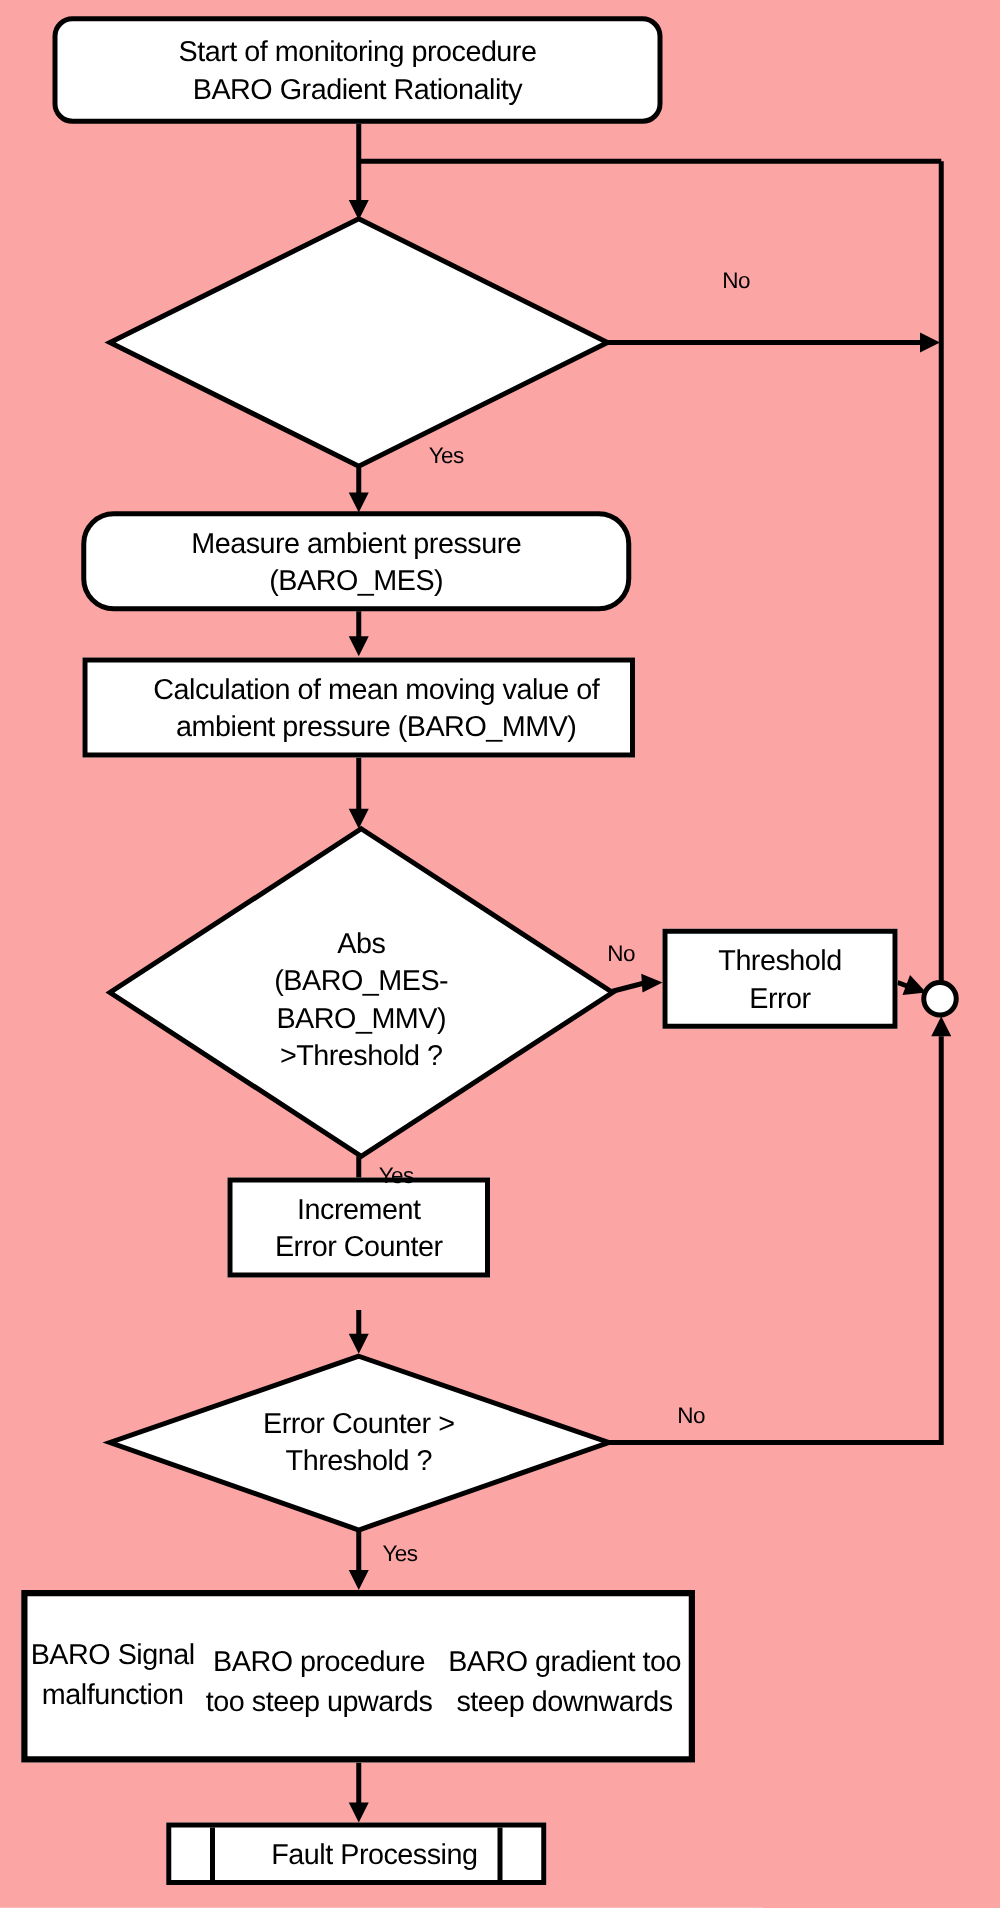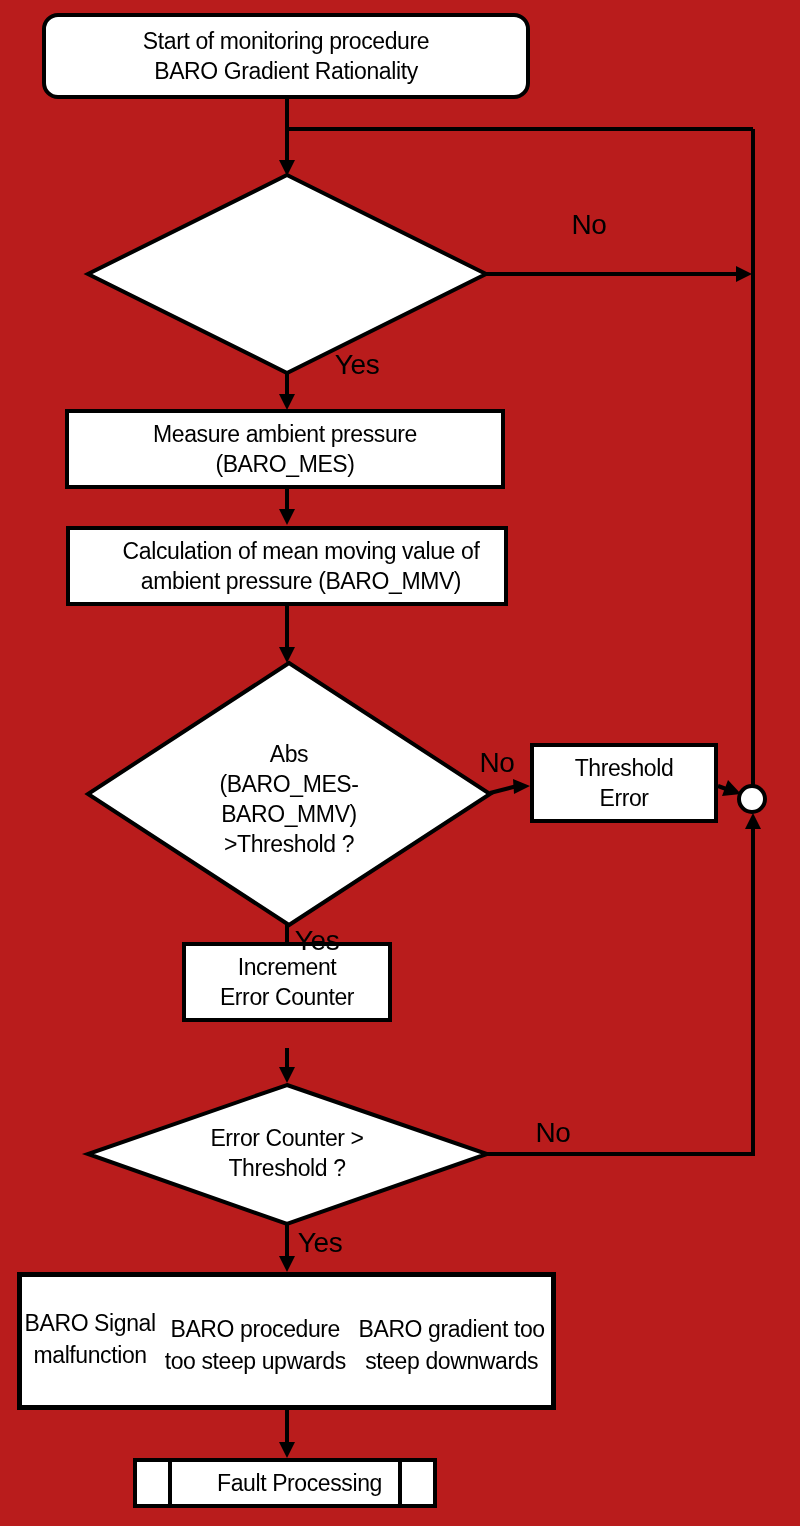--- a/index.html
+++ b/index.html
@@ -1,21 +1,21 @@
 <!DOCTYPE html>
 <html><head>
 <meta charset="utf-8">
 <style>
   html, body { margin: 0; padding: 0; }
   body { background: #ffffff; }
   .canvas {
     position: relative;
     width: 800px;
     height: 1526px;
-    background: #b91c1c;
+    background: #fca5a5;
     font-family: "Liberation Sans", sans-serif;
     color: #000000;
     overflow: hidden;
   }
   .layer {
     position: absolute;
     left: 0; top: 0;
     width: 800px; height: 1526px;
   }
   svg.layer { z-index: 1; }
@@ -35,21 +35,21 @@
     font-size: 23px;
     line-height: 30px;
     letter-spacing: -0.4px;
     color: #000000;
   }
   .node-start {
     left: 42px; top: 13px;
     width: 488px; height: 86px;
     border-radius: 16px;
   }
-  .node-measure   { left: 65px;  top: 409px;  width: 440px; height: 80px; }
+  .node-measure   { left: 65px;  top: 409px;  width: 440px; height: 80px; border-radius: 26px; }
   .node-calc      { left: 66px;  top: 526px;  width: 442px; height: 80px; padding-left: 28px; }
   .node-decrement { left: 530px; top: 743px;  width: 188px; height: 80px; }
   .node-increment { left: 182px; top: 942px;  width: 210px; height: 80px; }
   .node-malfunction {
     left: 17px; top: 1272px;
     width: 539px; height: 138px;
     border-width: 5px;
     justify-content: flex-start;
     padding-top: 7px;
   }
@@ -75,21 +75,21 @@
     transform: translate(-50%, -50%);
     text-align: center;
   }
   .dt-monitoring { left: 287px; top: 275px; width: 220px; }
   .dt-abs        { left: 289px; top: 799px; width: 230px; }
   .dt-counter    { left: 287px; top: 1153px; width: 240px; }
   .edge-label {
     position: absolute;
     z-index: 2;
     transform: translate(-50%, -50%);
-    font-size: 28px;
+    font-size: 18px;
     letter-spacing: -0.4px;
     color: #000000;
     white-space: nowrap;
   }
   .lbl-mon-no  { left: 589px; top: 225px; }
   .lbl-mon-yes { left: 357px; top: 365px; }
   .lbl-abs-no  { left: 497px; top: 763px; }
   .lbl-abs-yes { left: 317px; top: 941px; }
   .lbl-cnt-no  { left: 553px; top: 1133px; }
   .lbl-cnt-yes { left: 320px; top: 1243px; }

